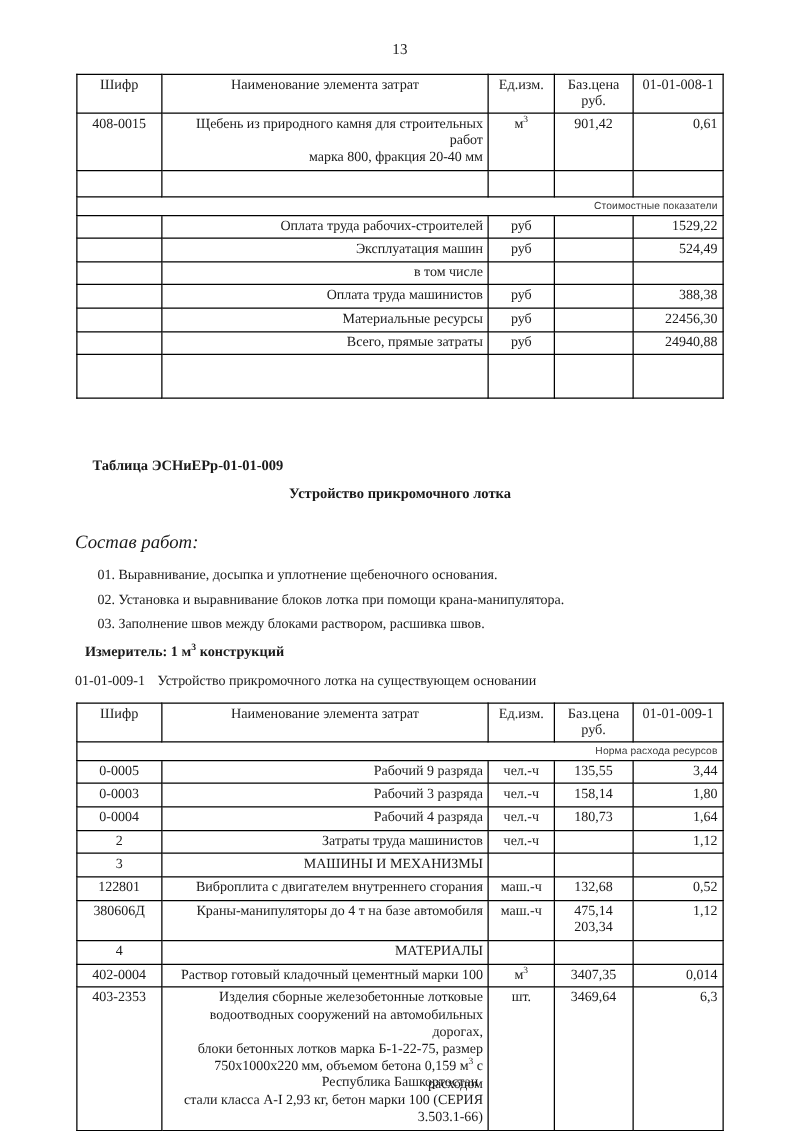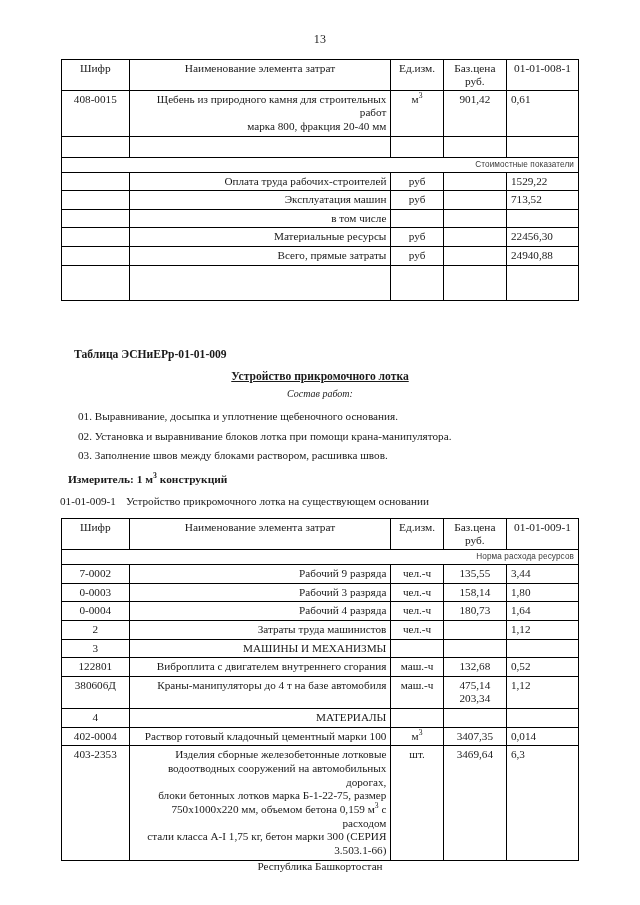--- a/index.html
+++ b/index.html
@@ -69,21 +69,21 @@
     text-align: right;
     font-family: "Liberation Sans", "DejaVu Sans", sans-serif;
     font-size: 8.2px;
     color: #3a3a3a;
     padding: 3px 6px 2px 0;
     letter-spacing: 0.1px;
   }
 
   .b     { font-weight: bold; }
   .ctr   { text-align: center; }
-  .right { }
+  .right { text-align: right; }
   .left  { text-align: right; }
   .nb-top { border-top: none; }
   .nb-bot { border-bottom: none; }
 
   td.blank { height: 16px; }
   td.tall2 { height: 30px; }
 
   .u  { }
   .stack { display: block; text-align: right; }
 
@@ -100,27 +100,25 @@
   .tbl-title {
     font-weight: bold;
     font-size: 11.6px;
     margin-left: 14px;
   }
   .work-title {
     font-weight: bold;
     text-align: center;
     font-size: 11.6px;
     margin-top: 5px;
-    text-decoration: underline;
   }
   .sostav {
-    text-align: center;
     font-style: italic;
-    font-size: 10px;
-    margin-top: 2px;
+    font-size: 15px;
+    margin-top: 20px;
   }
   ol.steps {
     list-style: none;
     margin: 6px 0 0 0;
     padding: 0 0 0 18px;
   }
   ol.steps li { margin-bottom: 3.5px; font-size: 11.2px; }
   .izmer {
     font-weight: bold;
     margin-top: 7px;
@@ -198,28 +196,35 @@
       <td class="left b">Оплата труда рабочих-строителей</td>
       <td class="ctr b">руб</td>
       <td class="ctr"></td>
       <td class="right b">1529,22</td>
     </tr>
     <tr>
       <td></td>
       <td class="left b">Эксплуатация машин</td>
       <td class="ctr b">руб</td>
       <td class="ctr"></td>
-      <td class="right b">713,52</td>
+      <td class="right b">524,49</td>
     </tr>
     <tr>
       <td></td>
       <td class="left">в том числе</td>
       <td class="ctr"></td>
       <td class="ctr"></td>
       <td class="right"></td>
+    </tr>
+    <tr>
+      <td></td>
+      <td class="left">Оплата труда машинистов</td>
+      <td class="ctr">руб</td>
+      <td class="ctr"></td>
+      <td class="right">388,38</td>
     </tr>
     <tr>
       <td></td>
       <td class="left b">Материальные ресурсы</td>
       <td class="ctr b">руб</td>
       <td class="ctr"></td>
       <td class="right b">22456,30</td>
     </tr>
     <tr>
       <td></td>
@@ -274,21 +279,21 @@
         <span>руб.</span>
       </th>
       <th class="hdr c-val">01-01-009-1</th>
     </tr>
 
     <tr>
       <td class="band" colspan="5">Норма расхода ресурсов</td>
     </tr>
 
     <tr>
-      <td class="ctr">7-0002</td>
+      <td class="ctr">0-0005</td>
       <td class="left">Рабочий 9 разряда</td>
       <td class="ctr">чел.-ч</td>
       <td class="ctr">135,55</td>
       <td class="right">3,44</td>
     </tr>
     <tr>
       <td class="ctr">0-0003</td>
       <td class="left">Рабочий 3 разряда</td>
       <td class="ctr">чел.-ч</td>
       <td class="ctr">158,14</td>
@@ -348,21 +353,21 @@
       <td class="ctr nb-top nb-bot">3407,35</td>
       <td class="right nb-top nb-bot">0,014</td>
     </tr>
     <tr>
       <td class="ctr nb-top">403-2353</td>
       <td class="left nb-top">
         <span>Изделия сборные железобетонные лотковые</span><br>
         <span>водоотводных сооружений на автомобильных дорогах,</span><br>
         <span>блоки бетонных лотков марка Б-1-22-75, размер</span><br>
         <span>750х1000х220 мм, объемом бетона 0,159 м<sup>3</sup> с расходом</span><br>
-        <span>стали класса А-I 1,75 кг, бетон марки 300 (СЕРИЯ</span><br>
+        <span>стали класса А-I 2,93 кг, бетон марки 100 (СЕРИЯ</span><br>
         <span>3.503.1-66)</span>
       </td>
       <td class="ctr nb-top">шт.</td>
       <td class="ctr nb-top">3469,64</td>
       <td class="right nb-top">6,3</td>
     </tr>
   </tbody>
     </table>
 
   <div class="footer">Республика Башкортостан</div>

